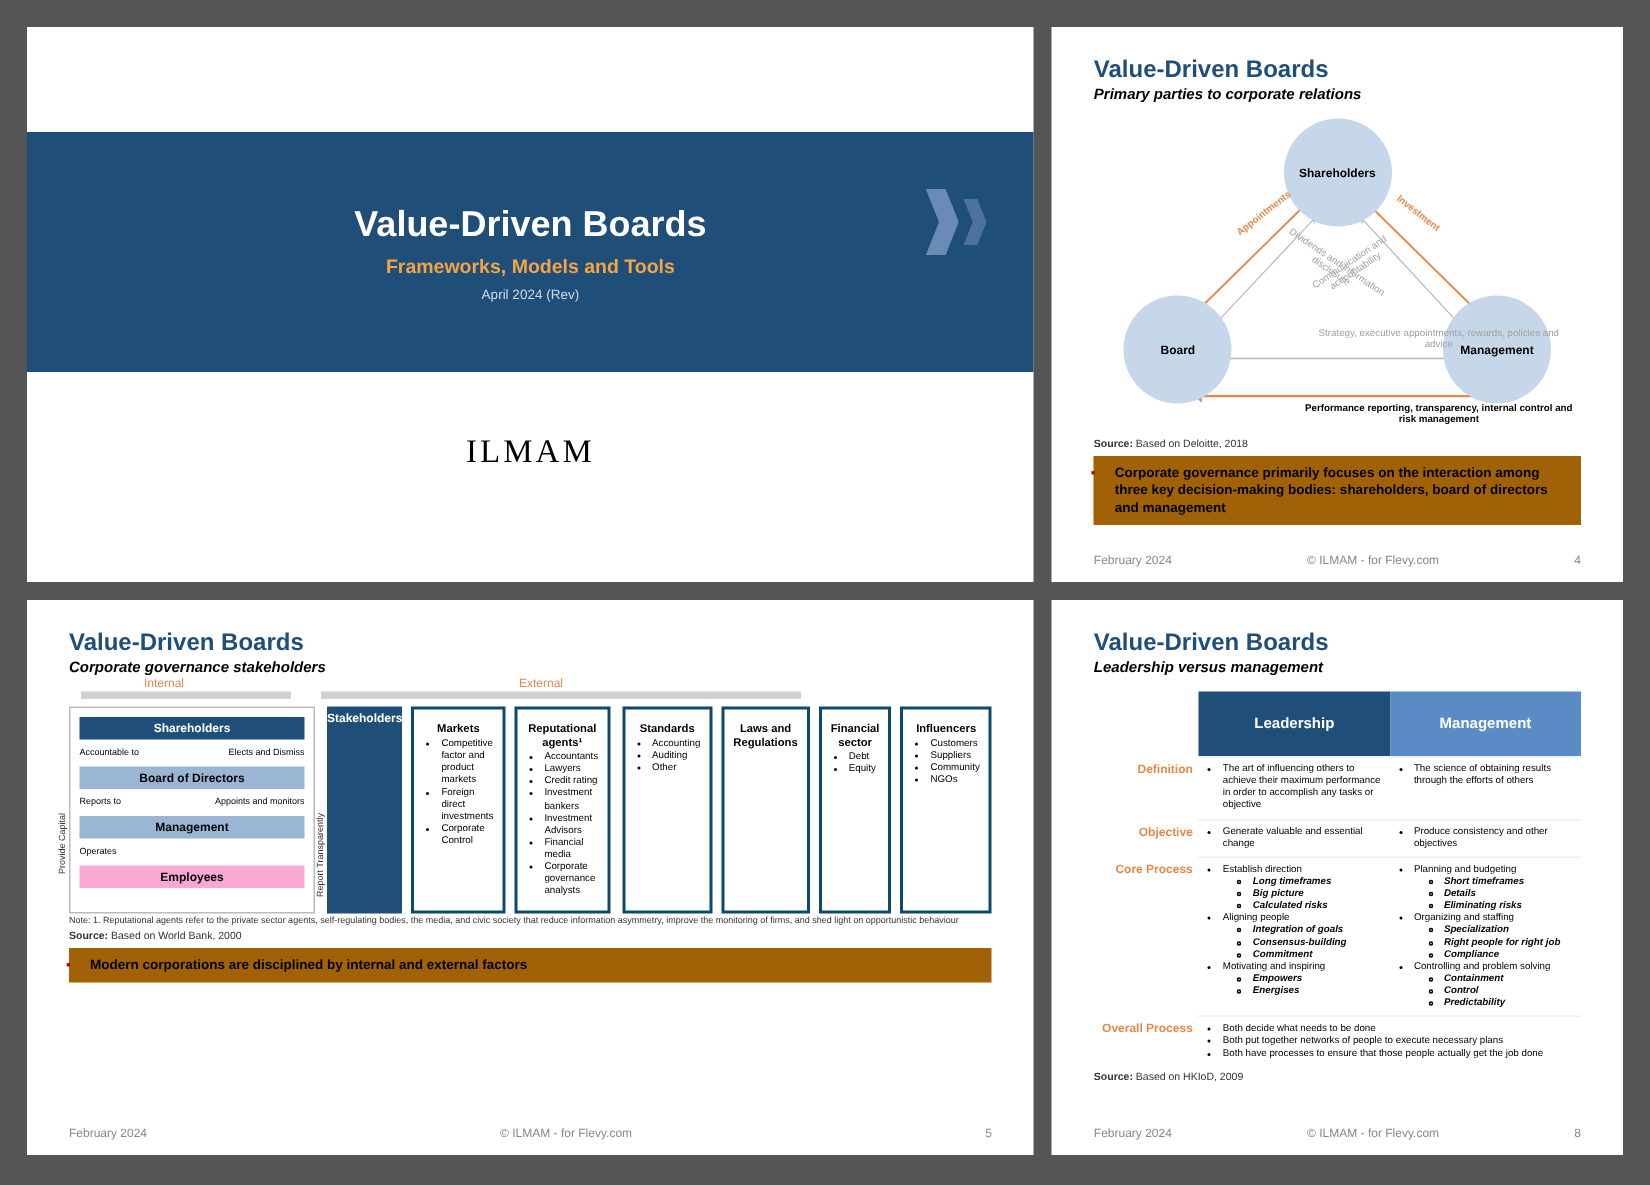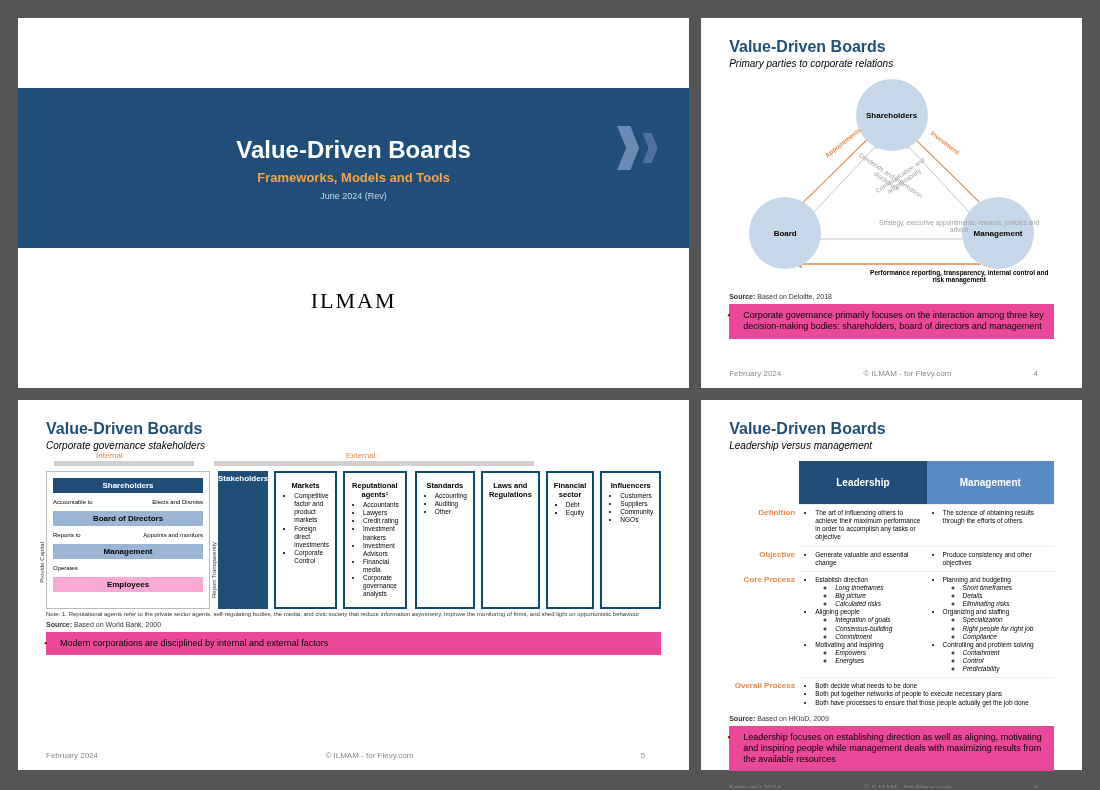--- a/index.html
+++ b/index.html
@@ -1,35 +1,35 @@
 <!DOCTYPE html>
 <html><head>
 <meta charset="utf-8">
 <style>
 html,body{margin:0;padding:0;background:#555;font-family:Arial,Helvetica,sans-serif;font-size:10px;color:#000}
 .grid{display:grid;grid-template-columns:1fr 1fr;gap:12px;padding:18px;width:1100px;box-sizing:border-box}
 .slide{background:#fff;position:relative;height:370px;display:flex;flex-direction:column;box-sizing:border-box}
 .slide-body{flex:1;padding:20px 28px 8px 28px;position:relative}
-.footer{display:flex;justify-content:flex-end;align-items:center;padding:4px 44px 10px 28px;color:#888;font-size:8px}
+.footer{display:flex;justify-content:flex-end;align-items:center;padding:4px 28px 10px 28px;color:#888;font-size:8px}
 .footer .mid{flex:1;text-align:center}
 h1.section{color:#1f4e79;font-size:16px;margin:0 0 2px 0;font-weight:bold}
-.sub{font-style:italic;font-weight:normal;font-size:10px;margin:0 0 10px 0;color:#000}
+.sub{font-style:italic;font-weight:bold;font-size:10px;margin:0 0 10px 0;color:#000}
 
 
 .title-band{background:#1f4e79;color:#fff;margin:70px 0 0 0;height:160px;display:flex;flex-direction:column;align-items:center;justify-content:center;position:relative}
 .title-band h1{margin:0;font-size:24px;font-weight:bold}
 .title-band .st{color:#f3a447;font-size:13px;font-weight:bold;margin-top:6px}
 .title-band .dt{color:#cfd9e6;font-size:9px;margin-top:6px}
 .chev{position:absolute;right:28px;top:38px;display:flex;gap:0}
 .chev span{display:inline-block;width:22px;height:44px;background:#6a8bb5;clip-path:polygon(0 0,60% 0,100% 50%,60% 100%,0 100%,40% 50%)}
 .chev span:nth-child(2){opacity:.6;transform:scale(.7);align-self:center}
 .logo{text-align:center;margin-top:40px;font-family:"Times New Roman",serif;font-size:22px;letter-spacing:2px;font-weight:500}
 
 
-.key{background:#ec4899;padding:6px 8px;font-size:9px;font-weight:normal;line-height:1.25;position:relative;color:#000;margin-top:4px}
+.key{background:#a16207;padding:6px 8px;font-size:9px;font-weight:bold;line-height:1.25;position:relative;color:#000;margin-top:4px}
 .key::before{content:"\25AA";color:#c00000;position:absolute;left:-2px;top:6px;font-size:9px}
 .key{padding-left:14px}
 .src{font-size:7px;color:#333;margin:4px 0 2px 0}
 .src b, .note b{font-weight:bold}
 .note{font-size:6px;color:#333;margin:2px 0}
 
 
 .diag{position:relative;height:210px;margin:0 20px}
 .node{position:absolute;background:#c7d7ea;border-radius:50%;width:72px;height:72px;display:flex;align-items:center;justify-content:center;font-size:8px;font-weight:bold;text-align:center}
 .n1{left:50%;top:0;transform:translateX(-50%)}
@@ -76,21 +76,21 @@
 </head>
 <body>
 
 <div class="grid">
 
 <div class="slide">
   <div class="slide-body" style="padding:0">
     <div class="title-band">
       <h1>Value-Driven Boards</h1>
       <div class="st">Frameworks, Models and Tools</div>
-      <div class="dt">June 2024 (Rev)</div>
+      <div class="dt">April 2024 (Rev)</div>
       <div class="chev">
             <span></span>
             <span></span>
           </div>
     </div>
     <div class="logo">ILMAM</div>
   </div>
 </div>
 
 <div class="slide">
@@ -312,21 +312,20 @@
       <div class="rlabel">Overall Process</div>
       <div class="cell overall">
             <ul class="b">
               <li>Both decide what needs to be done</li>
               <li>Both put together networks of people to execute necessary plans</li>
               <li>Both have processes to ensure that those people actually get the job done</li>
             </ul>
           </div>
     </div>
     <div class="src"><b>Source:</b> <span>Based on HKIoD, 2009</span></div>
-    <div class="key">Leadership focuses on establishing direction as well as aligning, motivating and inspiring people while management deals with maximizing results from the available resources</div>
   </div>
   <div class="footer">
     <span>February 2024</span>
     <span class="mid">© ILMAM - for Flevy.com</span>
     <span>8</span>
   </div>
 </div>
 
 </div>
 

